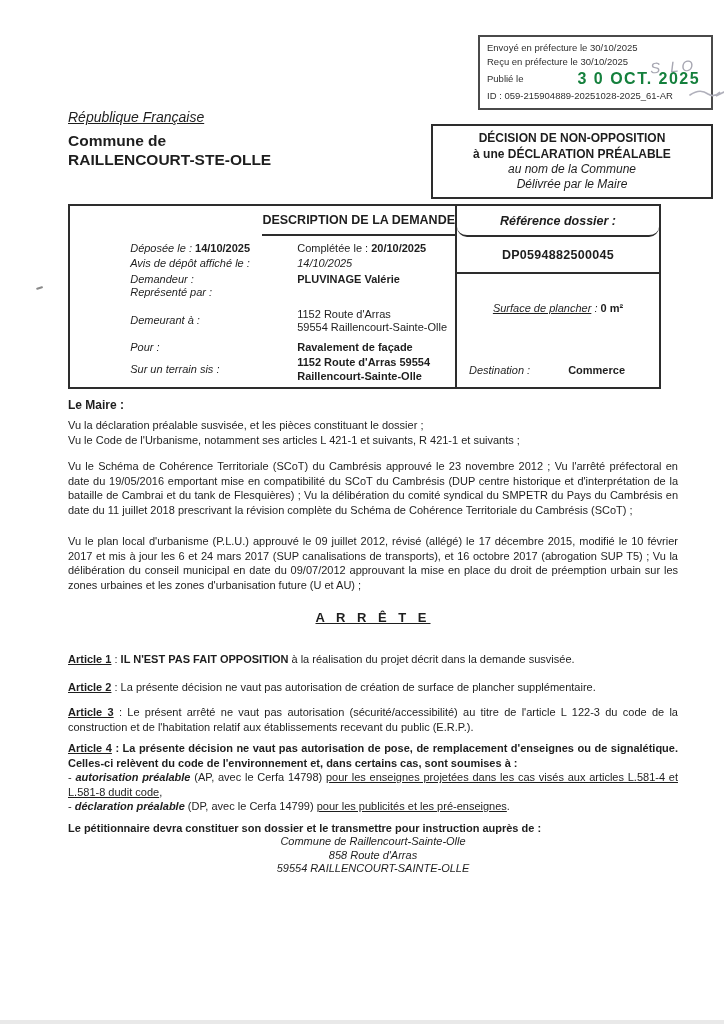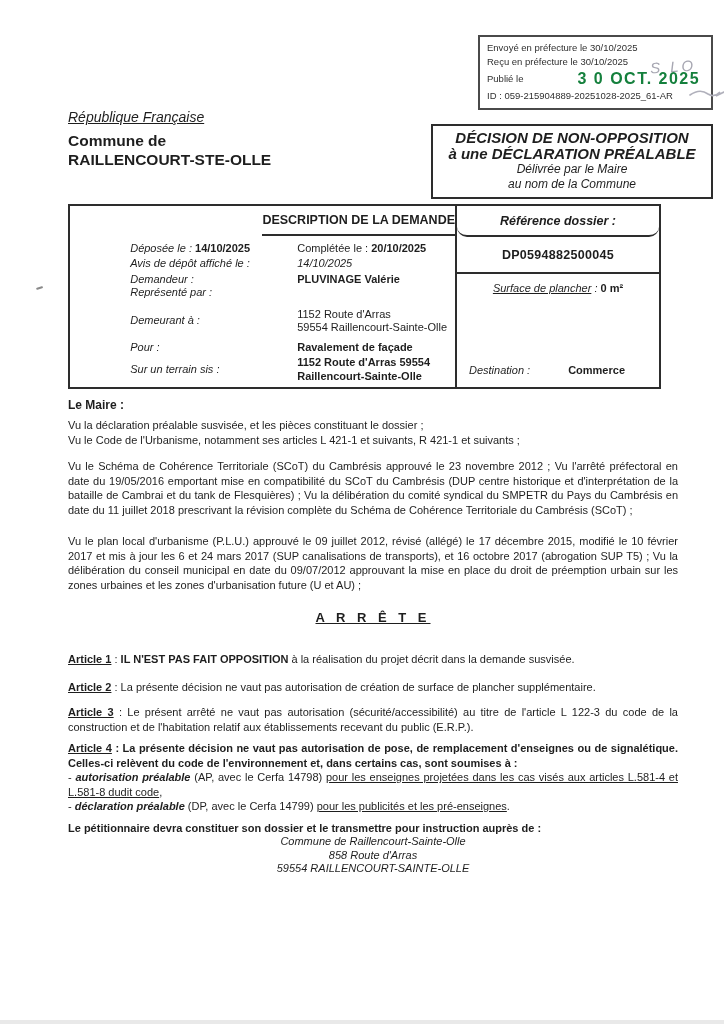--- a/index.html
+++ b/index.html
@@ -41,21 +41,21 @@
   .commune{
     position:absolute; top:131px; left:68px;
     font-size:15.5px; font-weight:bold; line-height:19px;
   }
 
   
   .decision-box{
     position:absolute; top:124px; left:431px; width:282px;
     border:2px solid #2d2d2d; text-align:center; padding:4px 2px 5px;
   }
-  .decision-main{ font-weight:bold; font-style:italic; font-size:15px; line-height:16px; }
+  .decision-main{ font-weight:bold; font-size:12px; line-height:16px; }
   .decision-sub{ font-style:italic; font-size:12px; line-height:15px; }
 
   
   .demande-table{
     position:absolute; top:204px; left:68px; width:593px; height:185px;
     border:2px solid #2d2d2d; display:flex; font-size:11px;
   }
   .table-left{ width:387px; border-right:2px solid #2d2d2d; display:flex; flex-direction:column;align-items:flex-end; }
   .left-header{
     height:31px; border-bottom:2px solid #2d2d2d;
@@ -76,21 +76,21 @@
     height:31px; border-bottom:2px solid #2d2d2d;
     display:flex; align-items:center; justify-content:center;
     font-weight:bold; font-style:italic; font-size:12.5px;border-radius:10px;
   }
   .ref-cell{
     height:37px; border-bottom:2px solid #2d2d2d;
     display:flex; align-items:center; justify-content:center;
     font-weight:bold; font-size:12.5px; letter-spacing:.3px;
   }
   .right-body{ flex:1; position:relative; }
-  .surface-row{ margin-top:8px; text-align:center; font-size:11px; }
+  .surface-row{ margin-top:28px; text-align:center; font-size:11px; }
   .surface-label{ font-style:italic; text-decoration:underline; }
   .surface-sep{ font-style:italic; }
   .surface-value{ font-weight:bold; }
   .destination-row{
     position:absolute; left:12px; right:20px; bottom:11px;
     display:flex; justify-content:space-between; align-items:baseline;
   }
   .destination-label{ font-style:italic; }
   .destination-value{ font-weight:bold; margin-right:14px; }
 
@@ -142,22 +142,22 @@
 
   <div class="republique">République Française</div>
   <div class="commune">
     <div>Commune de</div>
     <div>RAILLENCOURT-STE-OLLE</div>
   </div>
 
   <div class="decision-box">
     <div class="decision-main">DÉCISION DE NON-OPPOSITION</div>
     <div class="decision-main">à une DÉCLARATION PRÉALABLE</div>
+    <div class="decision-sub">au nom de la Commune</div>
     <div class="decision-sub">Délivrée par le Maire</div>
-    <div class="decision-sub">au nom de la Commune</div>
   </div>
 
   <div class="pen-mark"></div>
 
   <div class="demande-table">
     <div class="table-left">
       <div class="left-header">DESCRIPTION DE LA DEMANDE</div>
       <div class="left-body">
 
         <div class="field-row">

